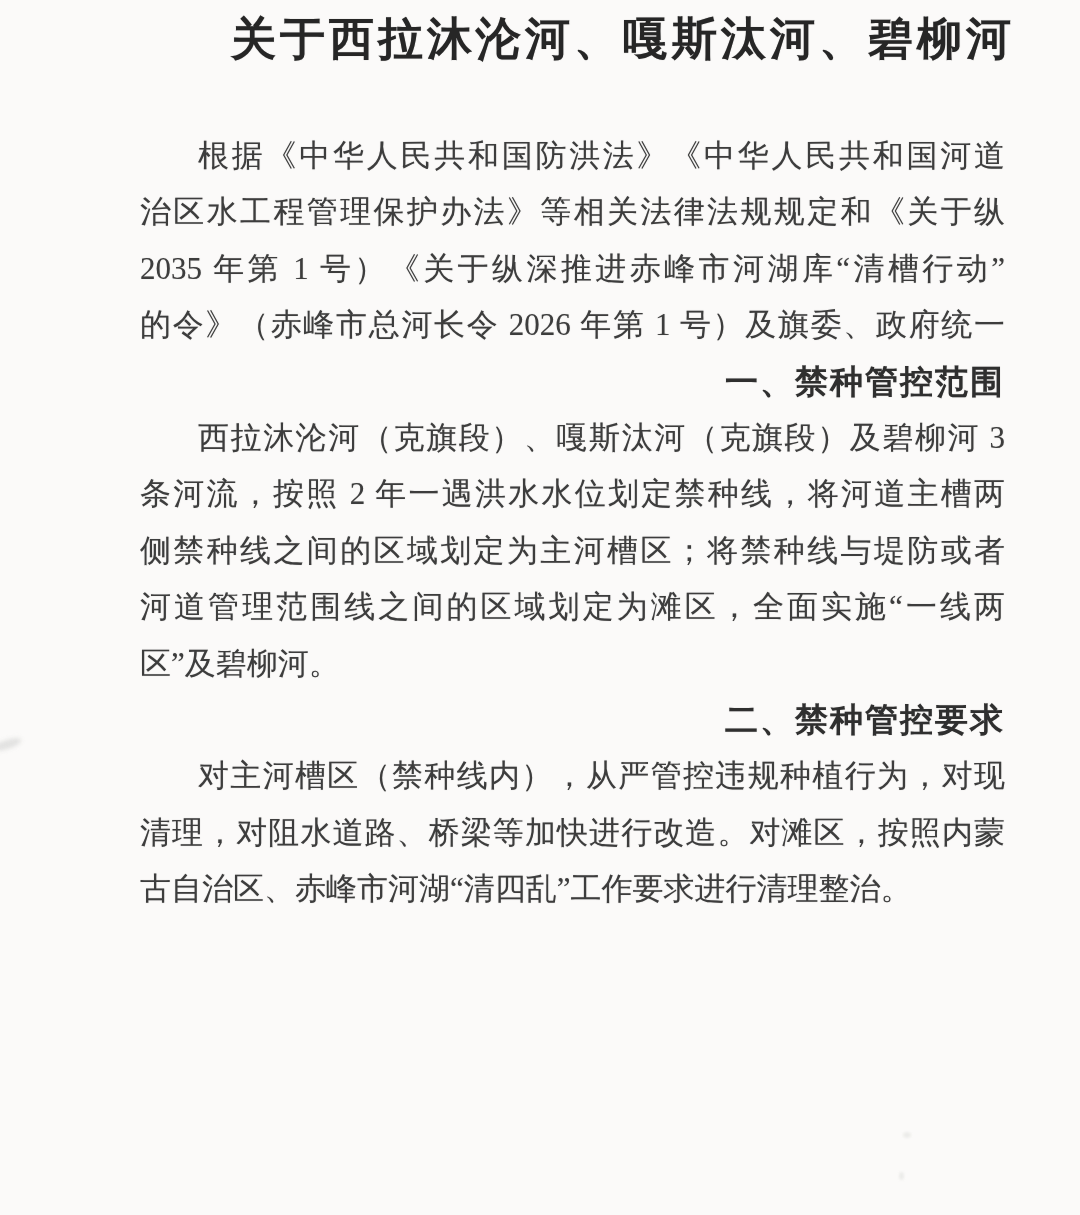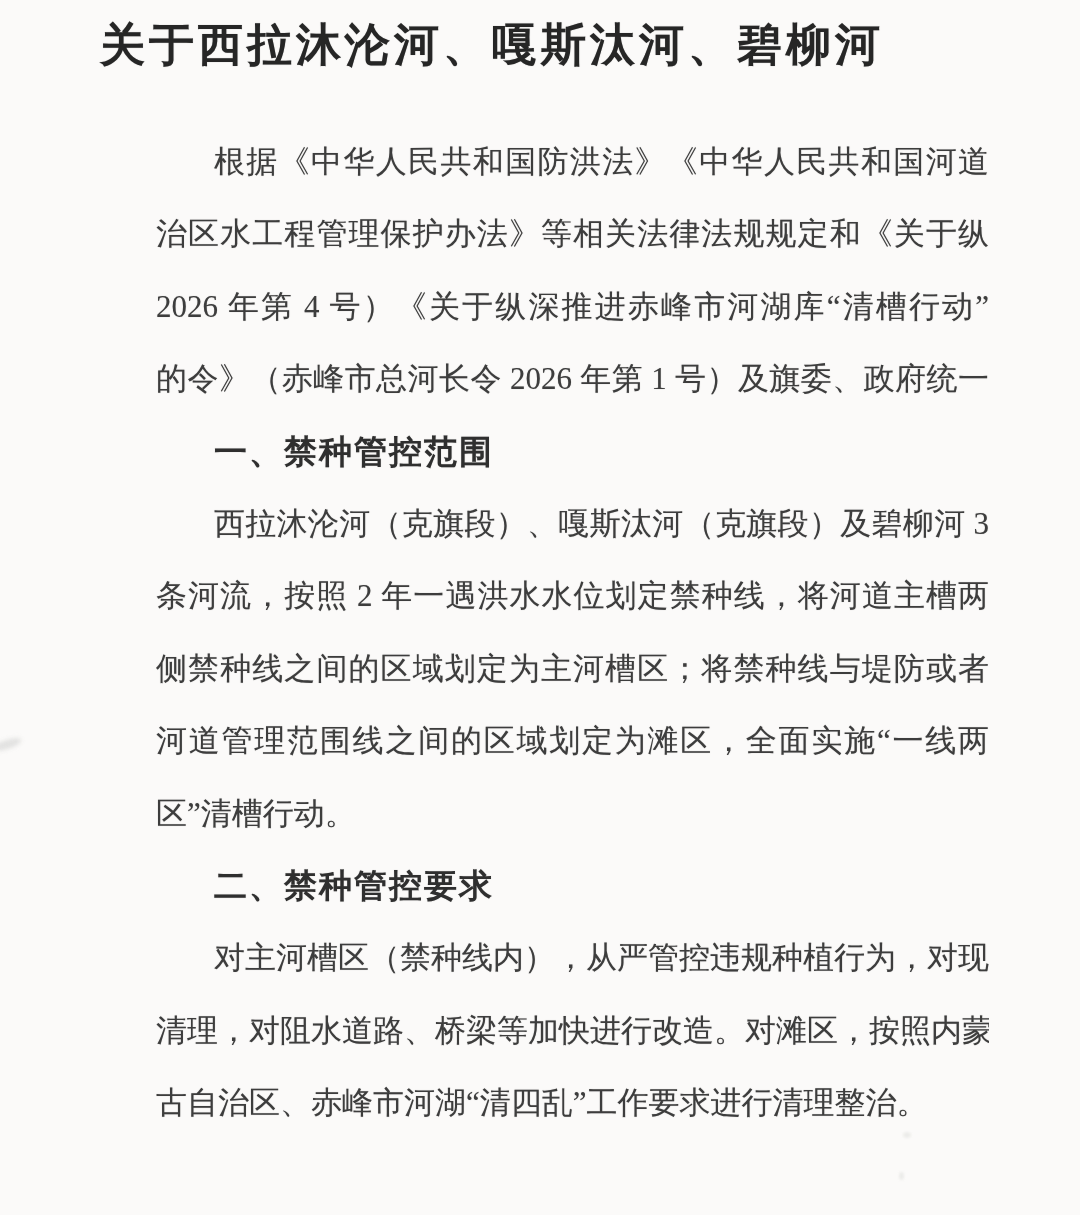--- a/index.html
+++ b/index.html
@@ -10,41 +10,41 @@
   .page {
     position: relative;
     width: 1080px;
     height: 1215px;
     background: #fbfaf9;
     overflow: hidden;
     font-family: "Liberation Serif", serif;
   }
   
   .title {
-    margin: 18px 65px 0 100px;
-    text-align: left;
+    margin: 12px 65px 0 100px;
+    text-align: right;
     font-family: "Liberation Serif", serif;
     font-weight: bold;
     font-size: 45px;
     line-height: 54px;
     letter-spacing: 4px;
     color: #262626;
     text-shadow: 0 0 1px rgba(0,0,0,.35);
   }
   .title .tl { display: block; }
   
   .body {
     margin: 62px 75px 0 140px; 
     width: 865px;
     font-size: 31px;
     color: #3d3d3d;
     text-shadow: 0 0 1px rgba(60,60,60,.35);
   }
   .bline, .hline {
-    margin: 16px;
+    margin: 0;
     height: 56.4px;
     line-height: 56.4px;
     overflow: hidden;
     white-space: nowrap;
   }
   .bline {
     text-align: justify;
     text-align-last: justify;
     text-justify: inter-character;
   }
@@ -53,20 +53,21 @@
     white-space: normal;
   }
   .bline.indent { padding-left: 58px; }
   .hline {
     font-family: "Liberation Sans", sans-serif;
     font-weight: bold;
     font-size: 33px;
     color: #2f2f2f;
     padding-left: 58px;
     letter-spacing: 2px;
+    text-align: right;
   }
   
   .smudge {
     position: absolute;
     left: -8px;
     top: 740px;
     width: 30px;
     height: 9px;
     background: #e2e2e1;
     border-radius: 50%;
@@ -88,30 +89,30 @@
 <div class="page">
 
   <h1 class="title">
     <span class="tl">关于西拉沐沦河、嘎斯汰河、碧柳河</span>
   </h1>
 
   <div class="body">
 
     <p class="bline indent">根据《中华人民共和国防洪法》《中华人民共和国河道</p>
     <p class="bline">治区水工程管理保护办法》等相关法律法规规定和《关于纵</p>
-    <p class="bline">2026 年第 4 号）《关于纵深推进赤峰市河湖库“清槽行动”</p>
+    <p class="bline">2035 年第 1 号）《关于纵深推进赤峰市河湖库“清槽行动”</p>
     <p class="bline">的令》（赤峰市总河长令 2026 年第 1 号）及旗委、政府统一</p>
 
     <p class="hline">一、禁种管控范围</p>
 
     <p class="bline indent">西拉沐沦河（克旗段）、嘎斯汰河（克旗段）及碧柳河 3</p>
     <p class="bline">条河流，按照 2 年一遇洪水水位划定禁种线，将河道主槽两</p>
     <p class="bline">侧禁种线之间的区域划定为主河槽区；将禁种线与堤防或者</p>
     <p class="bline">河道管理范围线之间的区域划定为滩区，全面实施“一线两</p>
-    <p class="bline lastline">区”清槽行动。</p>
+    <p class="bline lastline">区”及碧柳河。</p>
 
     <p class="hline">二、禁种管控要求</p>
 
     <p class="bline indent">对主河槽区（禁种线内），从严管控违规种植行为，对现</p>
     <p class="bline">清理，对阻水道路、桥梁等加快进行改造。对滩区，按照内蒙</p>
     <p class="bline lastline">古自治区、赤峰市河湖“清四乱”工作要求进行清理整治。</p>
   </div>
 
   <div class="smudge"></div>
   <div class="speck1"></div>

